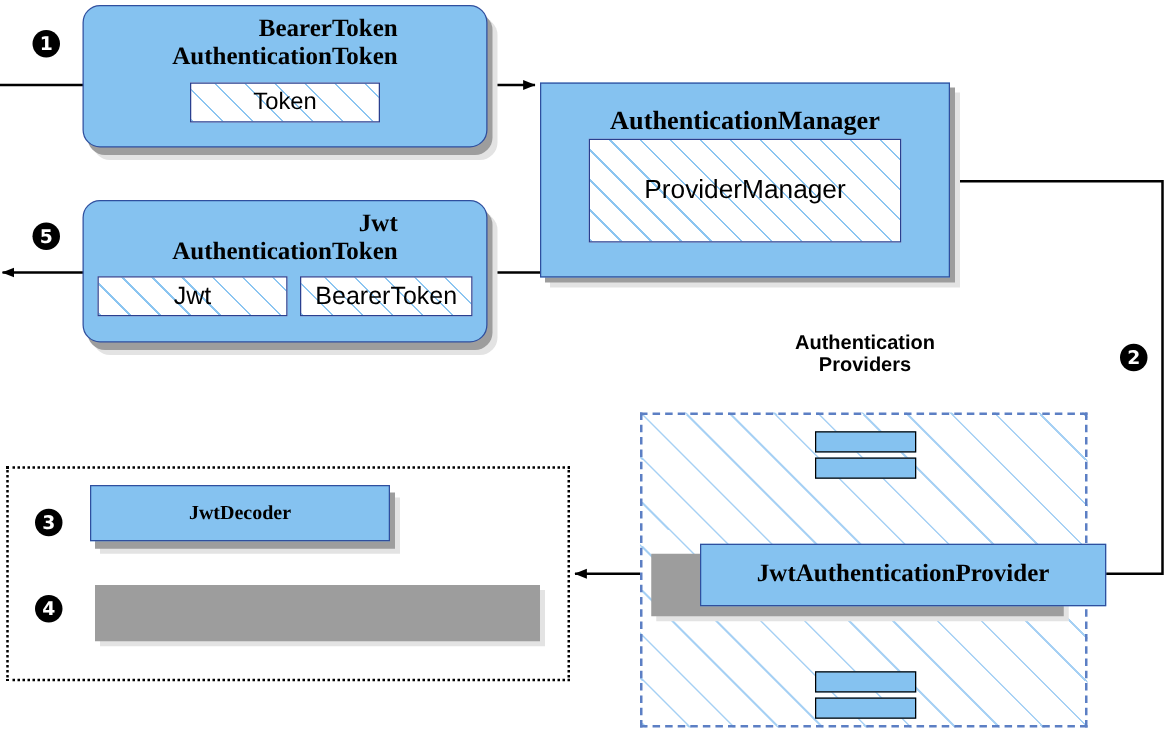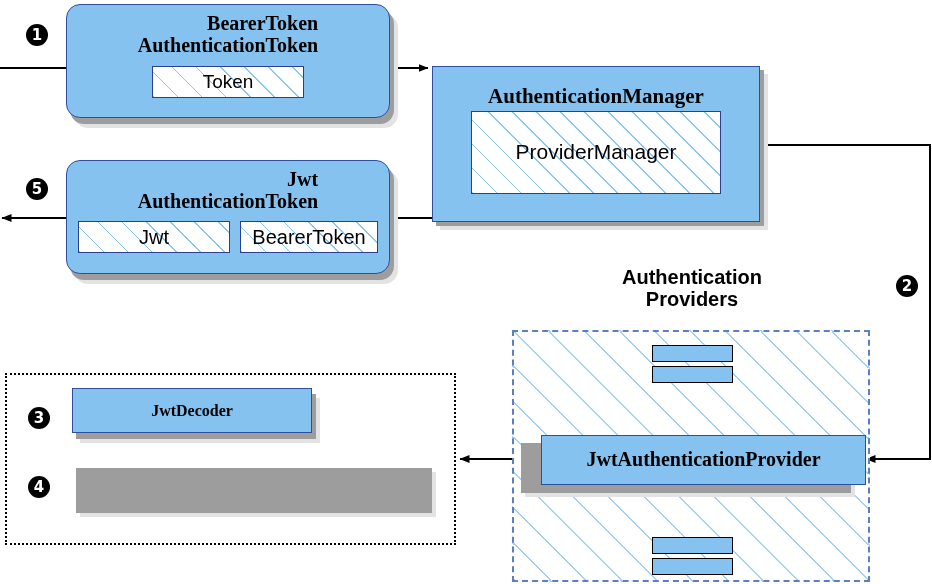--- a/index.html
+++ b/index.html
@@ -174,32 +174,32 @@
 
     <line x1="693" y1="429" x2="693" y2="389" stroke="#000000" stroke-width="3.5" marker-end="url(#arrowUp)"></line>
     <line x1="693" y1="389" x2="693" y2="429" stroke="#000000" stroke-width="3.5" marker-end="url(#arrowDown)"></line>
 
     <line x1="693" y1="495" x2="693" y2="533" stroke="#000000" stroke-width="3.5" marker-end="url(#arrowDown)"></line>
     <line x1="693" y1="533" x2="693" y2="495" stroke="#000000" stroke-width="3.5" marker-end="url(#arrowUp)"></line>
   </svg>
 
   <div class="providers-zone" style="left:512px; top:330px; width:358px; height:252px;"></div>
 
-  <div class="zone-label" style="left:592px; top:266px; width:200px; font-size:20px;">Authentication
+  <div class="zone-label" style="left:592px; top:266px; width:200px; font-size:16px;">Authentication
 Providers</div>
 
   <div class="mini-bar" style="left:652px; top:345px; width:81px; height:17px;"></div>
   <div class="mini-bar" style="left:652px; top:366px; width:81px; height:17px;"></div>
 
   <div class="mini-bar" style="left:652px; top:537px; width:81px; height:17px;"></div>
   <div class="mini-bar" style="left:652px; top:558px; width:81px; height:17px;"></div>
 
   <div class="shadow-light" style="left:525px; top:447px; width:330px; height:50px;"></div>
   <div class="shadow-dark" style="left:521px; top:443px; width:330px; height:50px;"></div>
-  <div class="node" style="left:541px; top:435px; width:325px; height:50px; justify-content:center;">
+  <div class="node" style="left:560px; top:435px; width:325px; height:50px; justify-content:center;">
     <div class="title" style="font-size:20px;">JwtAuthenticationProvider</div>
   </div>
 
   <div class="shadow-light card-round" style="left:74px; top:14px; width:324px; height:114px;"></div>
   <div class="shadow-dark card-round" style="left:70px; top:10px; width:324px; height:114px;"></div>
   <div class="node card-round" style="left:66px; top:4px; width:324px; height:114px; padding-top:8px;">
     <div class="title" style="font-size:20px;">BearerToken
 AuthenticationToken</div>
     <div class="hatch-box" style="width:152px; height:32px; margin-top:10px; font-size:19px;">Token</div>
   </div>

